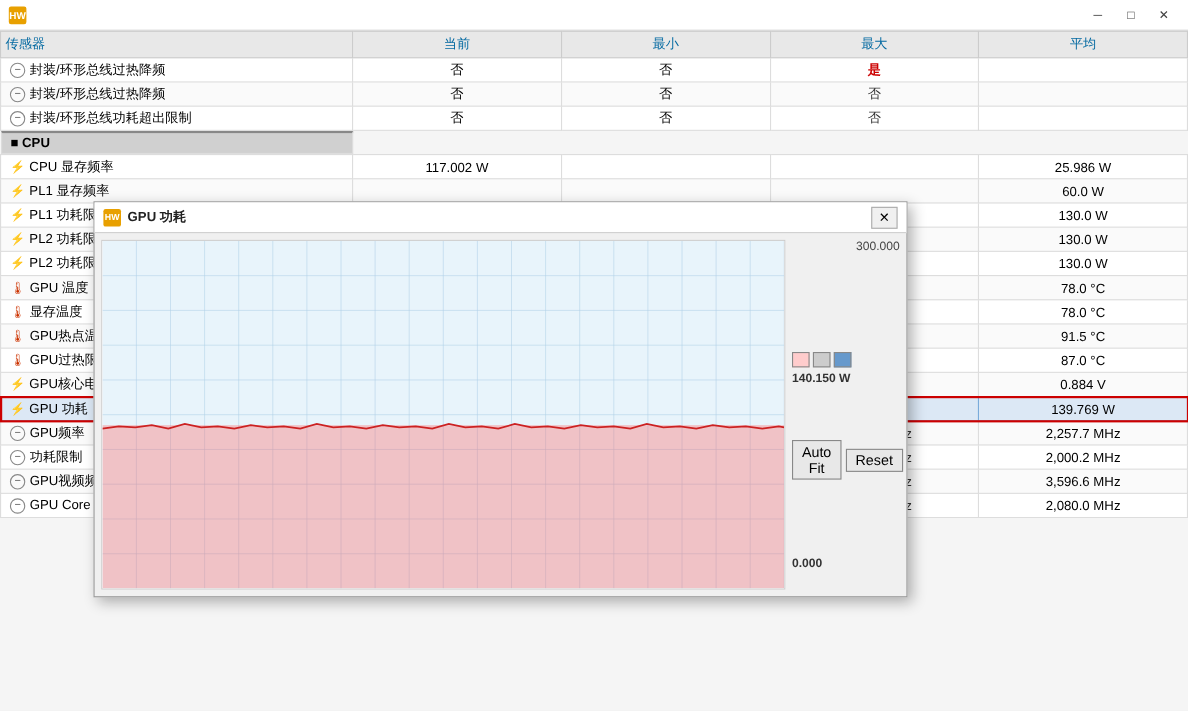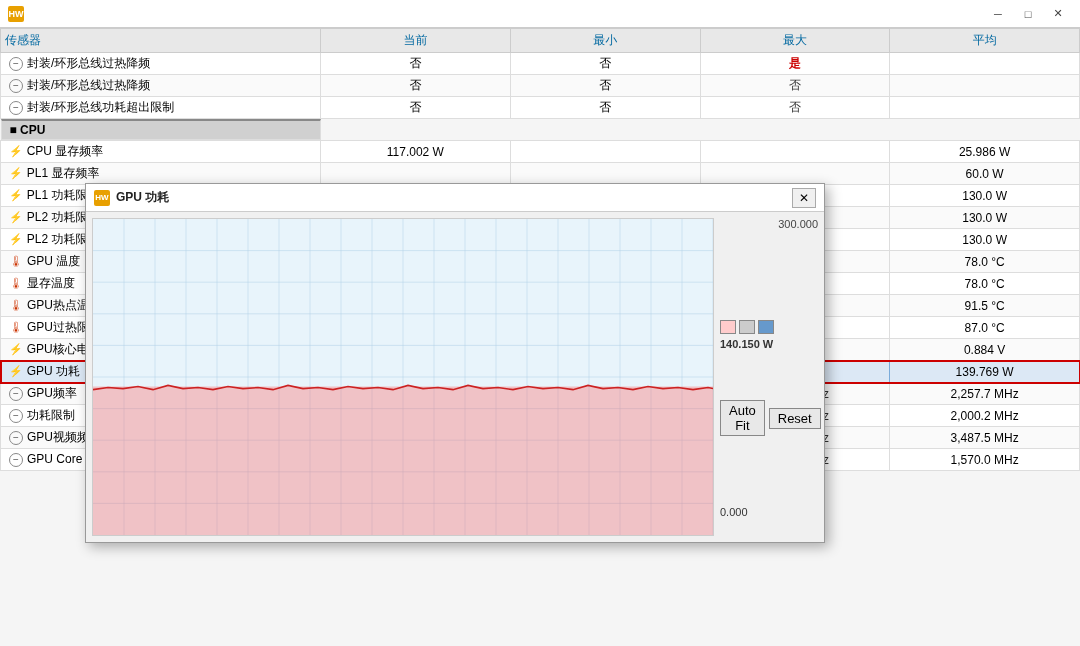--- a/index.html
+++ b/index.html
@@ -254,20 +254,21 @@
       align-items: center;
     }
     .chart-val-label {
       font-size: 11px;
       color: #333;
       font-weight: bold;
     }
     .chart-zero-label {
       font-size: 11px;
       color: #333;
+      font-weight: bold;
     }
 
     
     .chart-svg {
       width: 100%;
       height: 100%;
     }
 
     
     .name-cell-inner {
@@ -510,33 +511,33 @@
           <tr>
       <td>
         <div class="name-cell-inner">
           <span class="icon-minus">−</span>
           <span>GPU视频频率</span>
         </div>
       </td>
       <td class="val-cell">1,980.0 MHz</td>
       <td class="val-cell">1,965.0 MHz</td>
       <td class="val-cell val-normal">2,145.0 MHz</td>
-      <td class="val-cell">3,487.5 MHz</td>
+      <td class="val-cell">3,596.6 MHz</td>
     </tr>
           <tr>
       <td>
         <div class="name-cell-inner">
           <span class="icon-minus">−</span>
           <span>GPU Core 频率</span>
         </div>
       </td>
       <td class="val-cell">1,005.0 MHz</td>
       <td class="val-cell">1,080.0 MHz</td>
       <td class="val-cell val-normal">2,100.0 MHz</td>
-      <td class="val-cell">1,570.0 MHz</td>
+      <td class="val-cell">2,080.0 MHz</td>
     </tr>
         </tbody>
     </table>
   </div>
 
   <div class="chart-popup">
     <div class="chart-title-bar">
       <div class="chart-title-left">
         <div class="chart-icon">
           <span>HW</span>

